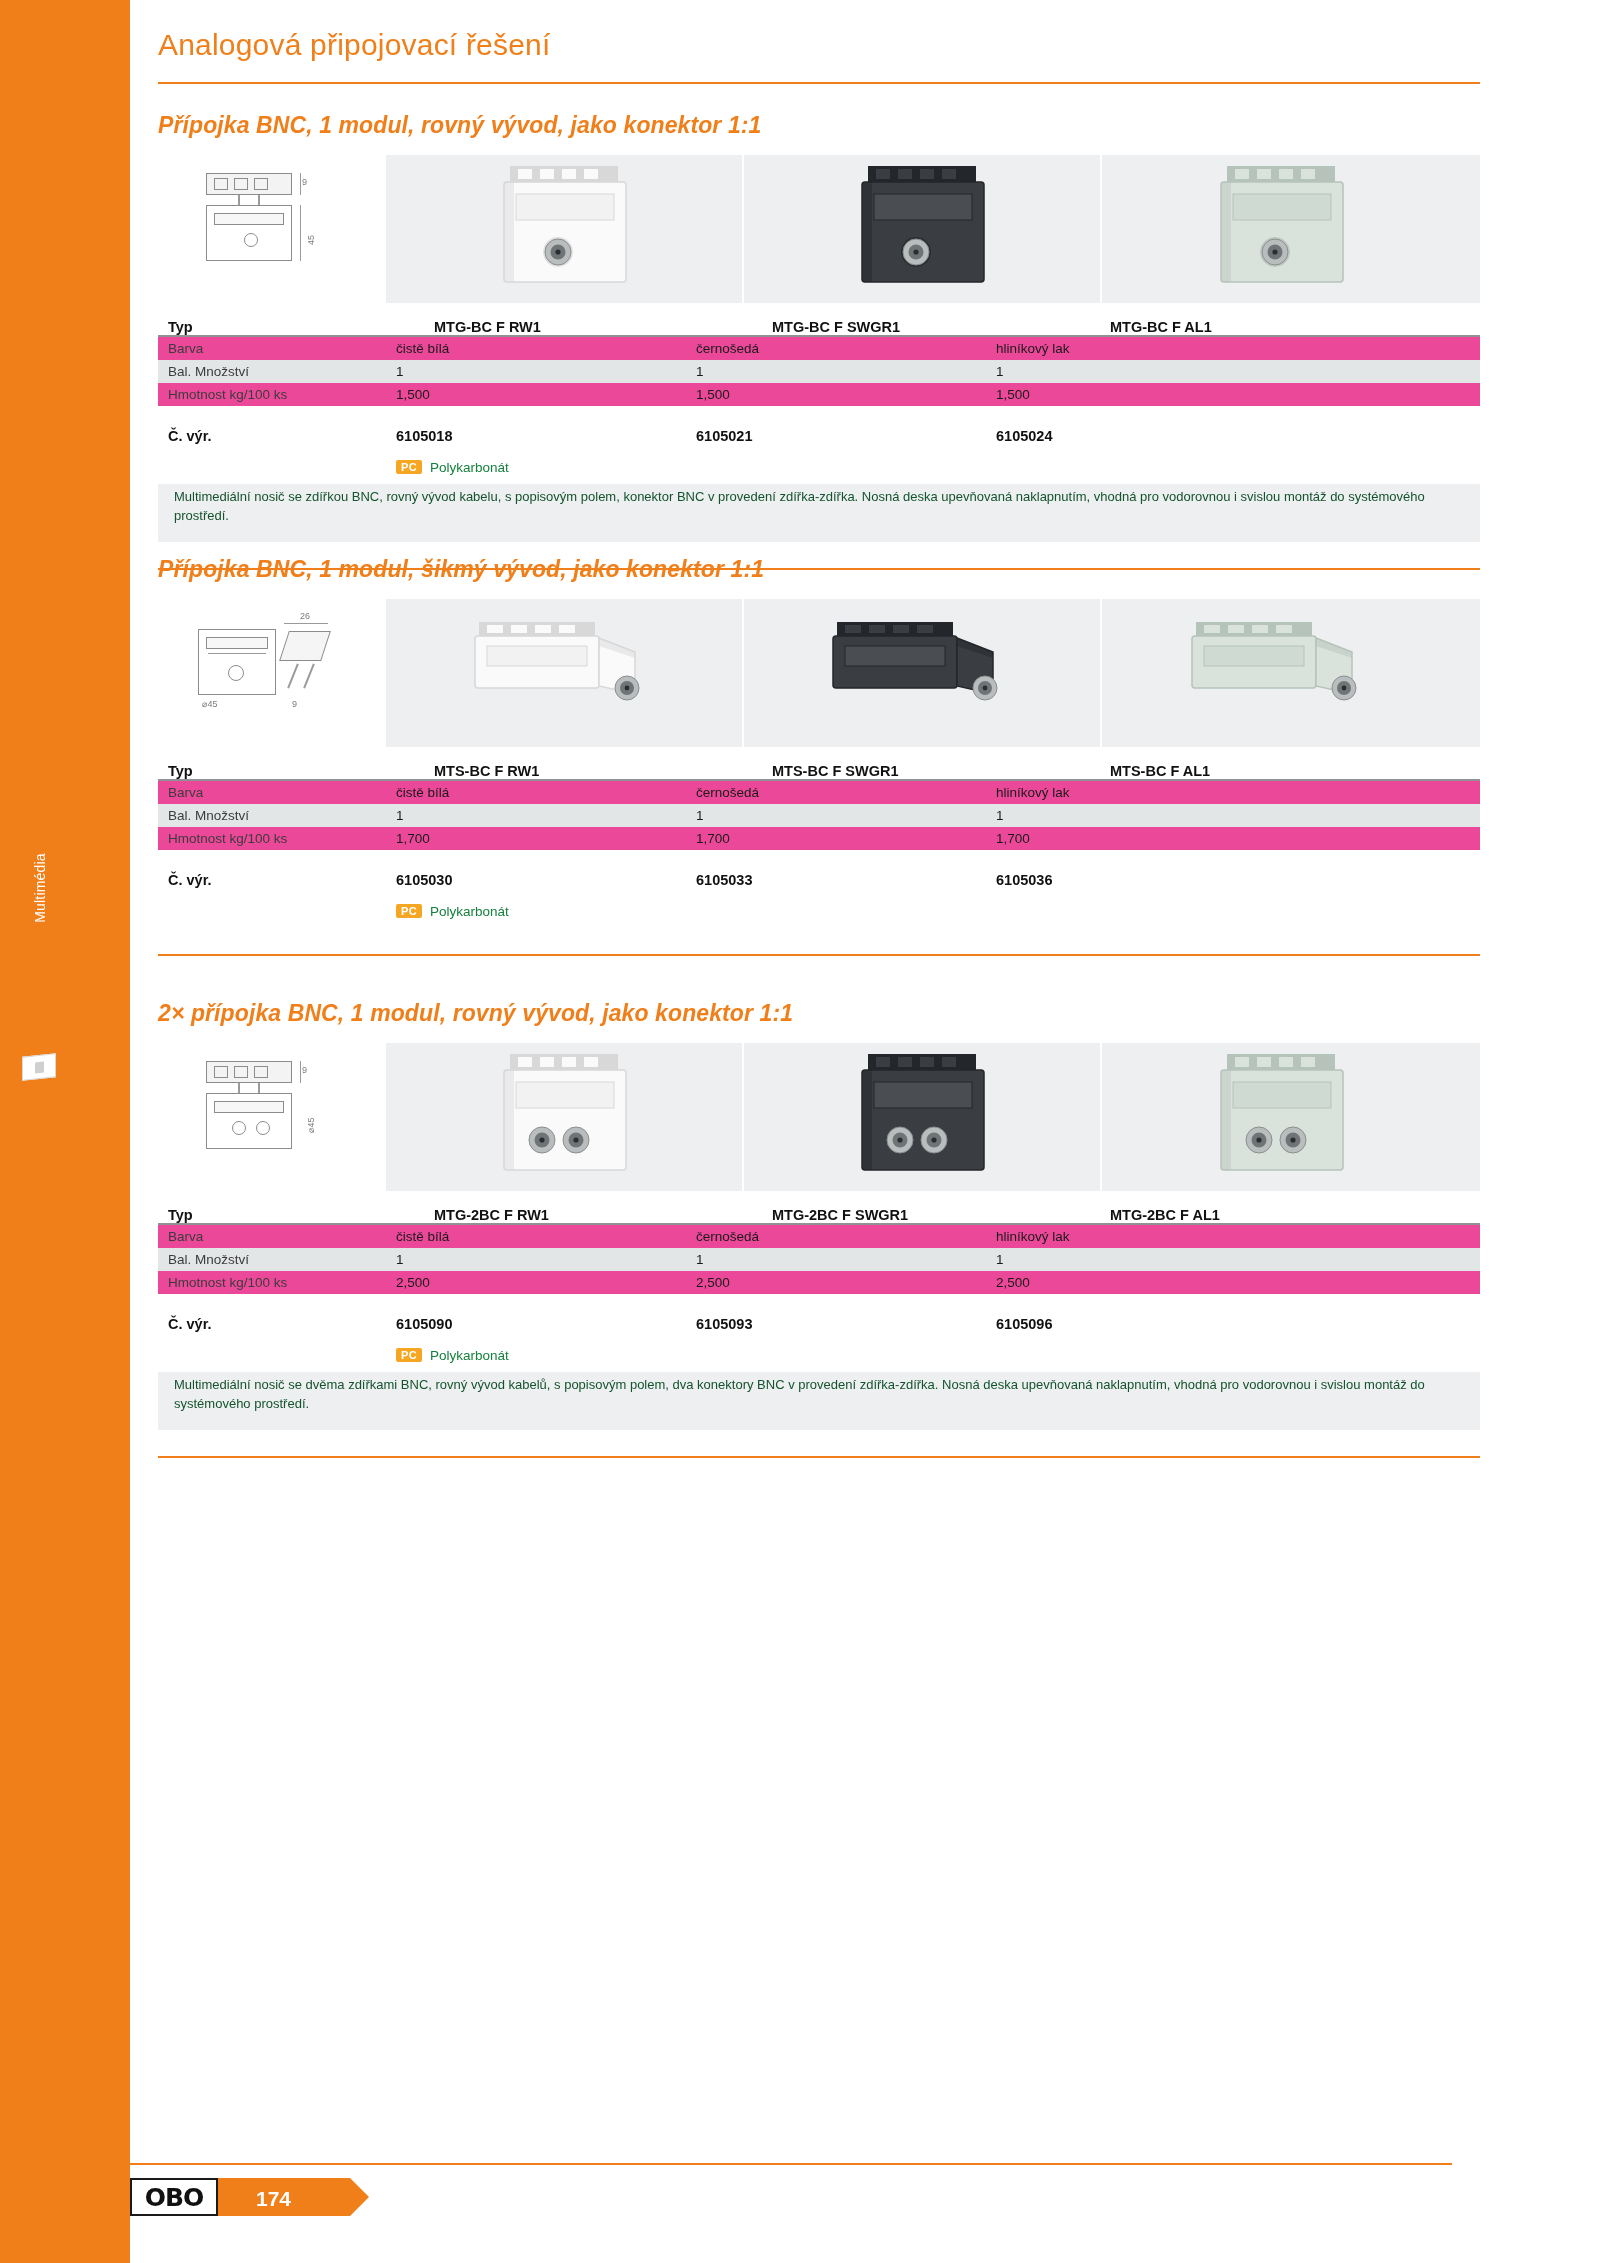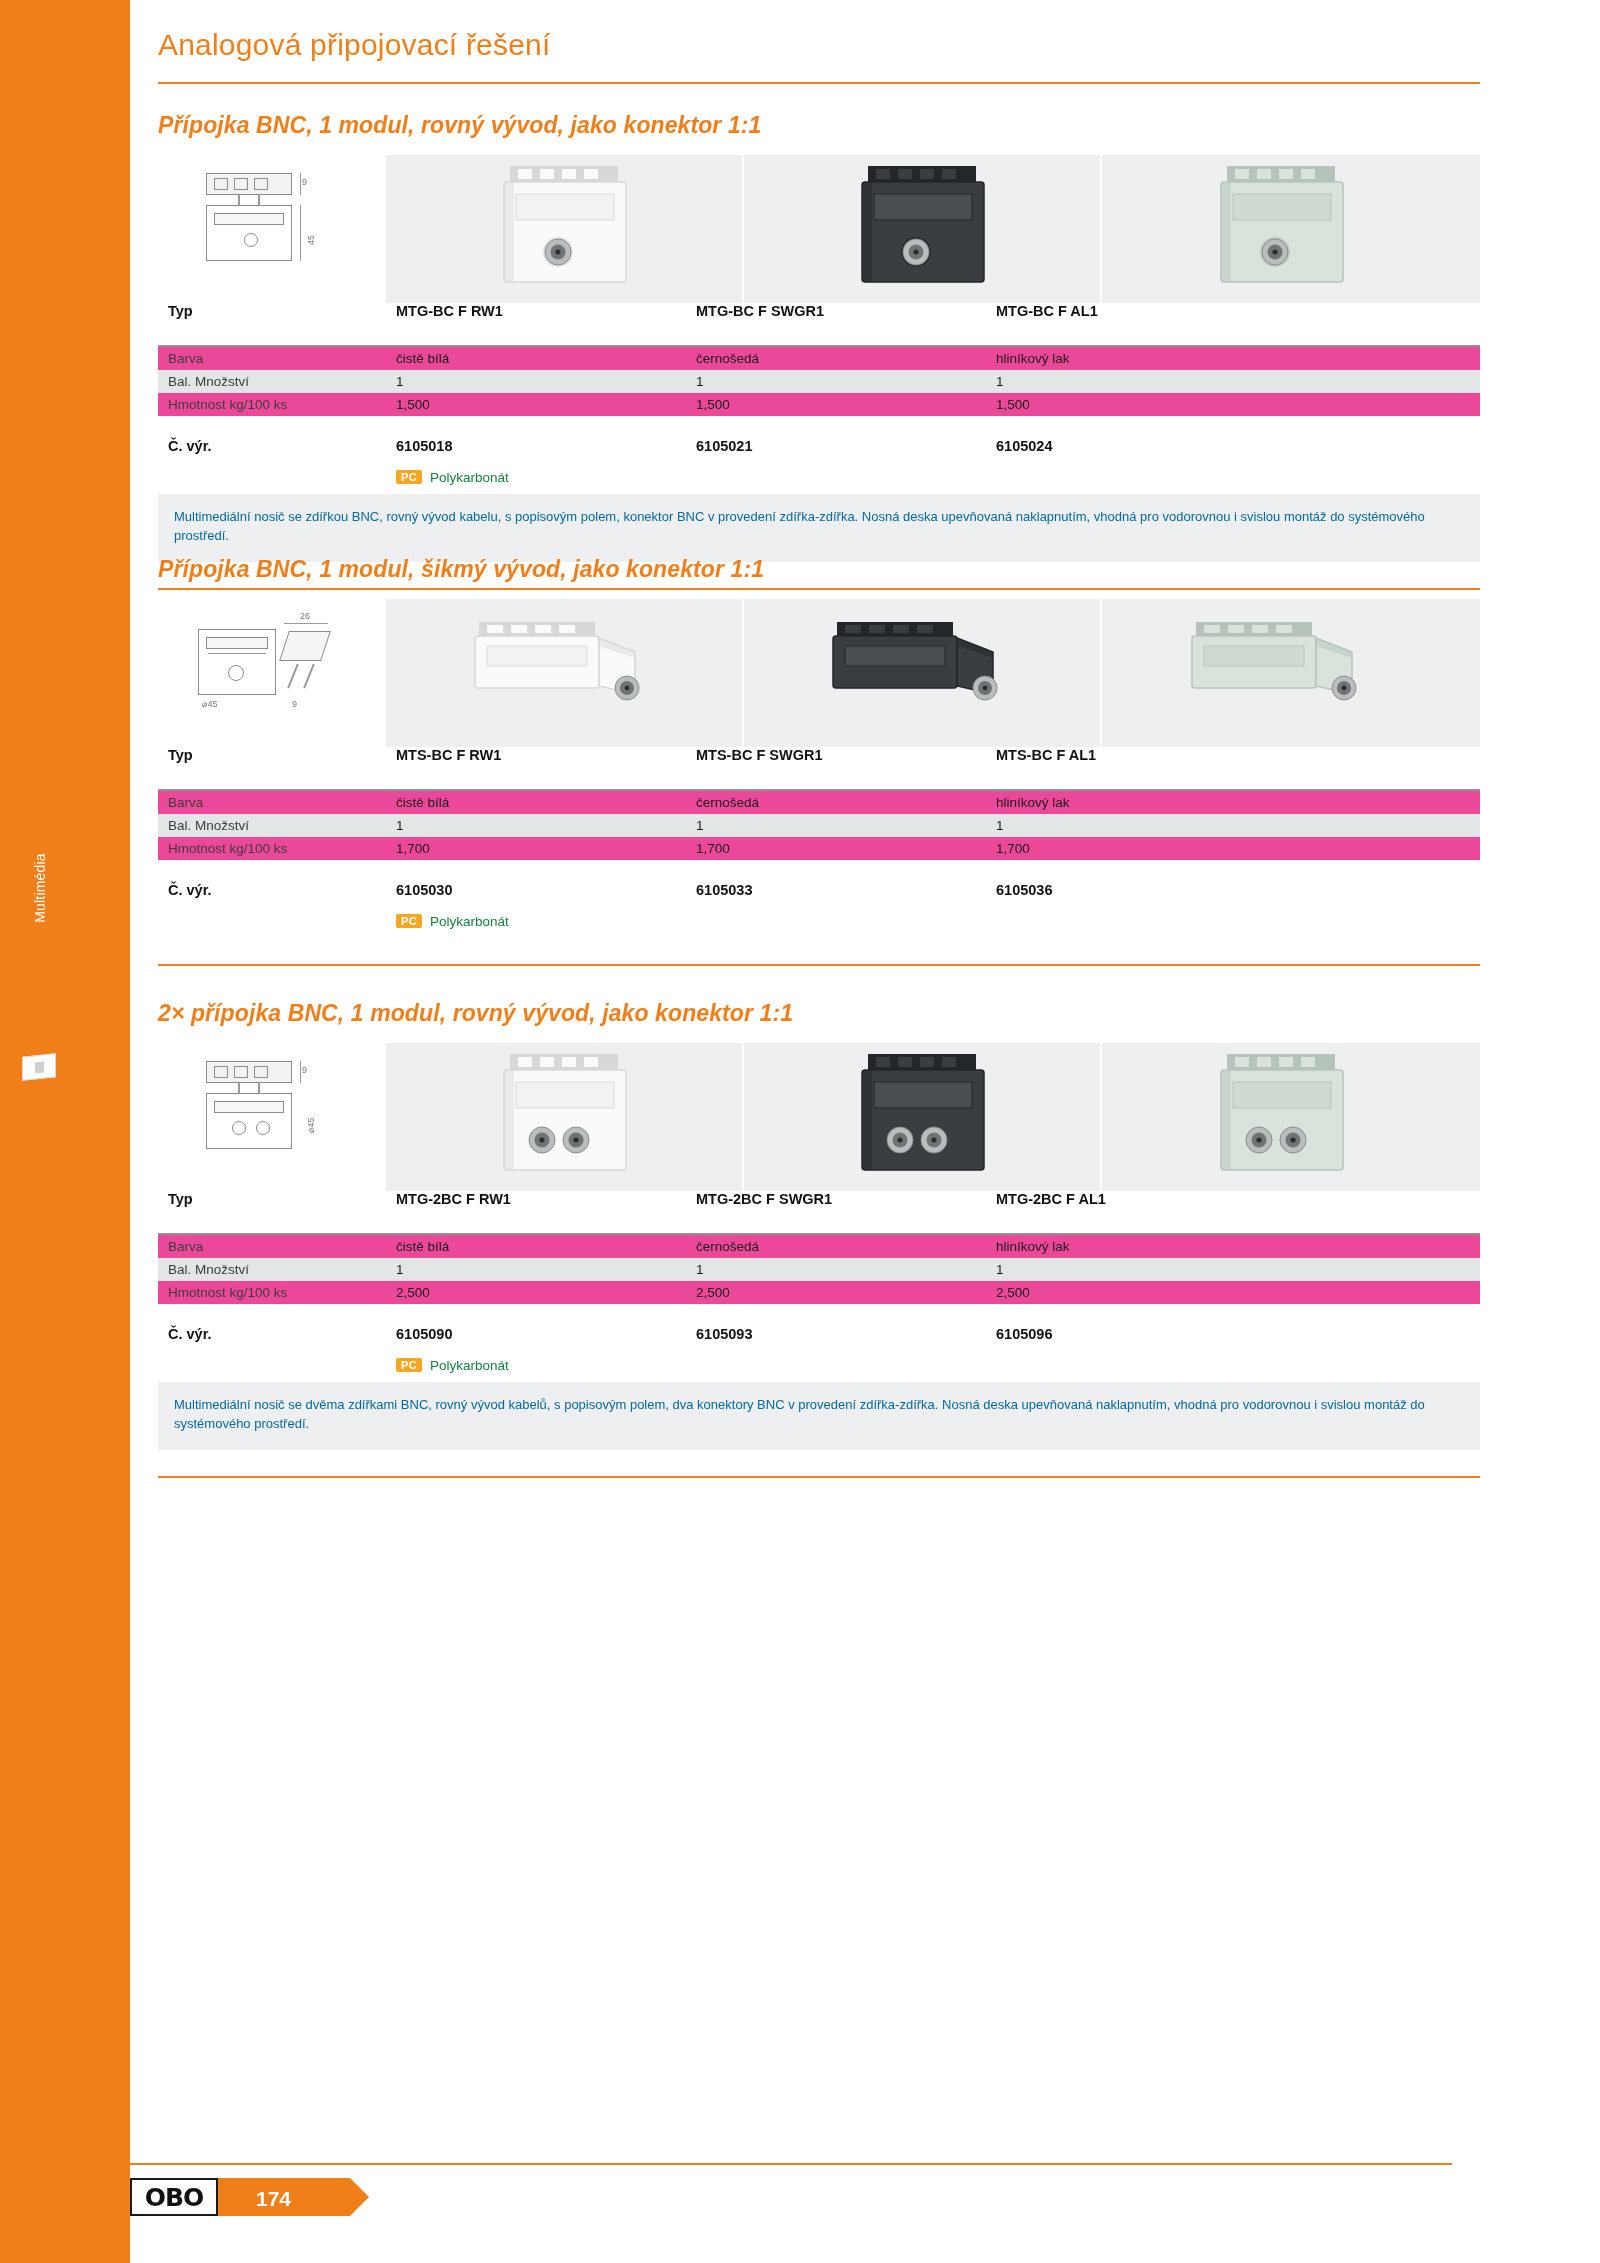--- a/index.html
+++ b/index.html
@@ -82,23 +82,24 @@
   .td-line { position:absolute; background:#9a9a9a; }
   .td-box { position:absolute; border:1px solid #8c8c8c; }
   .td-txt { position:absolute; font-size:9px; color:#7a7a7a; }
   .td-vtxt { position:absolute; font-size:9px; color:#7a7a7a; transform:rotate(-90deg); transform-origin:left top; }
 
   
   .prod-img { position:absolute; left:50%; top:50%; transform:translate(-50%,-50%); }
 
   
   .hdr-row {
-    display:flex; width:1322px; height:44px; align-items:flex-start;
+    display:flex; width:1322px; height:34px; align-items:flex-end;
     border-bottom:2px solid #8f9396;
     background:#ffffff;
+    gap:38px;
   }
   .hdr-row .c { font-size:14.5px; font-weight:bold; color:#111; padding-left:10px; }
   .c0 { width:228px; }
   .c1 { width:300px; }
   .c2 { width:300px; }
   .c3 { width:300px; }
 
   .spec-block { width:1322px; background:#ec4899; }
   .spec-row { display:flex; width:1322px; height:23px; align-items:center; }
   .spec-row.alt { background:#E3E6E7; }
@@ -111,22 +112,22 @@
   .mat-row { display:flex; width:1322px; height:34px; align-items:center; }
   .mat-spacer { width:228px; }
   .pc-badge {
     display:inline-block; background:#F5A623; color:#ffffff;
     font-size:11px; font-weight:bold; padding:1px 5px; border-radius:2px;
     margin-left:10px; letter-spacing:0.3px;
   }
   .mat-label { font-size:13.5px; color:#15803d; margin-left:8px; }
 
   .desc-box {
-    width:1322px; background:#EDEFF0; padding:14px 16px 16px 16px;
-    font-size:13px; line-height:1.45; color:#0369a1;
+    width:1322px; background:#EDEFF0; padding:4px 16px 16px 16px;
+    font-size:13px; line-height:1.45; color:#14532d;
   }
   .sec-rule { width:1322px; height:2px; background:#F07F1A; }
 
   
   .footer-rule { position:absolute; left:130px; top:2163px; width:1322px; height:2px; background:#F07F1A; }
   .obo-logo {
     position:absolute; left:130px; top:2178px; width:88px; height:38px;
     background:#ffffff; border:2px solid #1a1a1a;
     display:flex; align-items:center; justify-content:center;
   }

